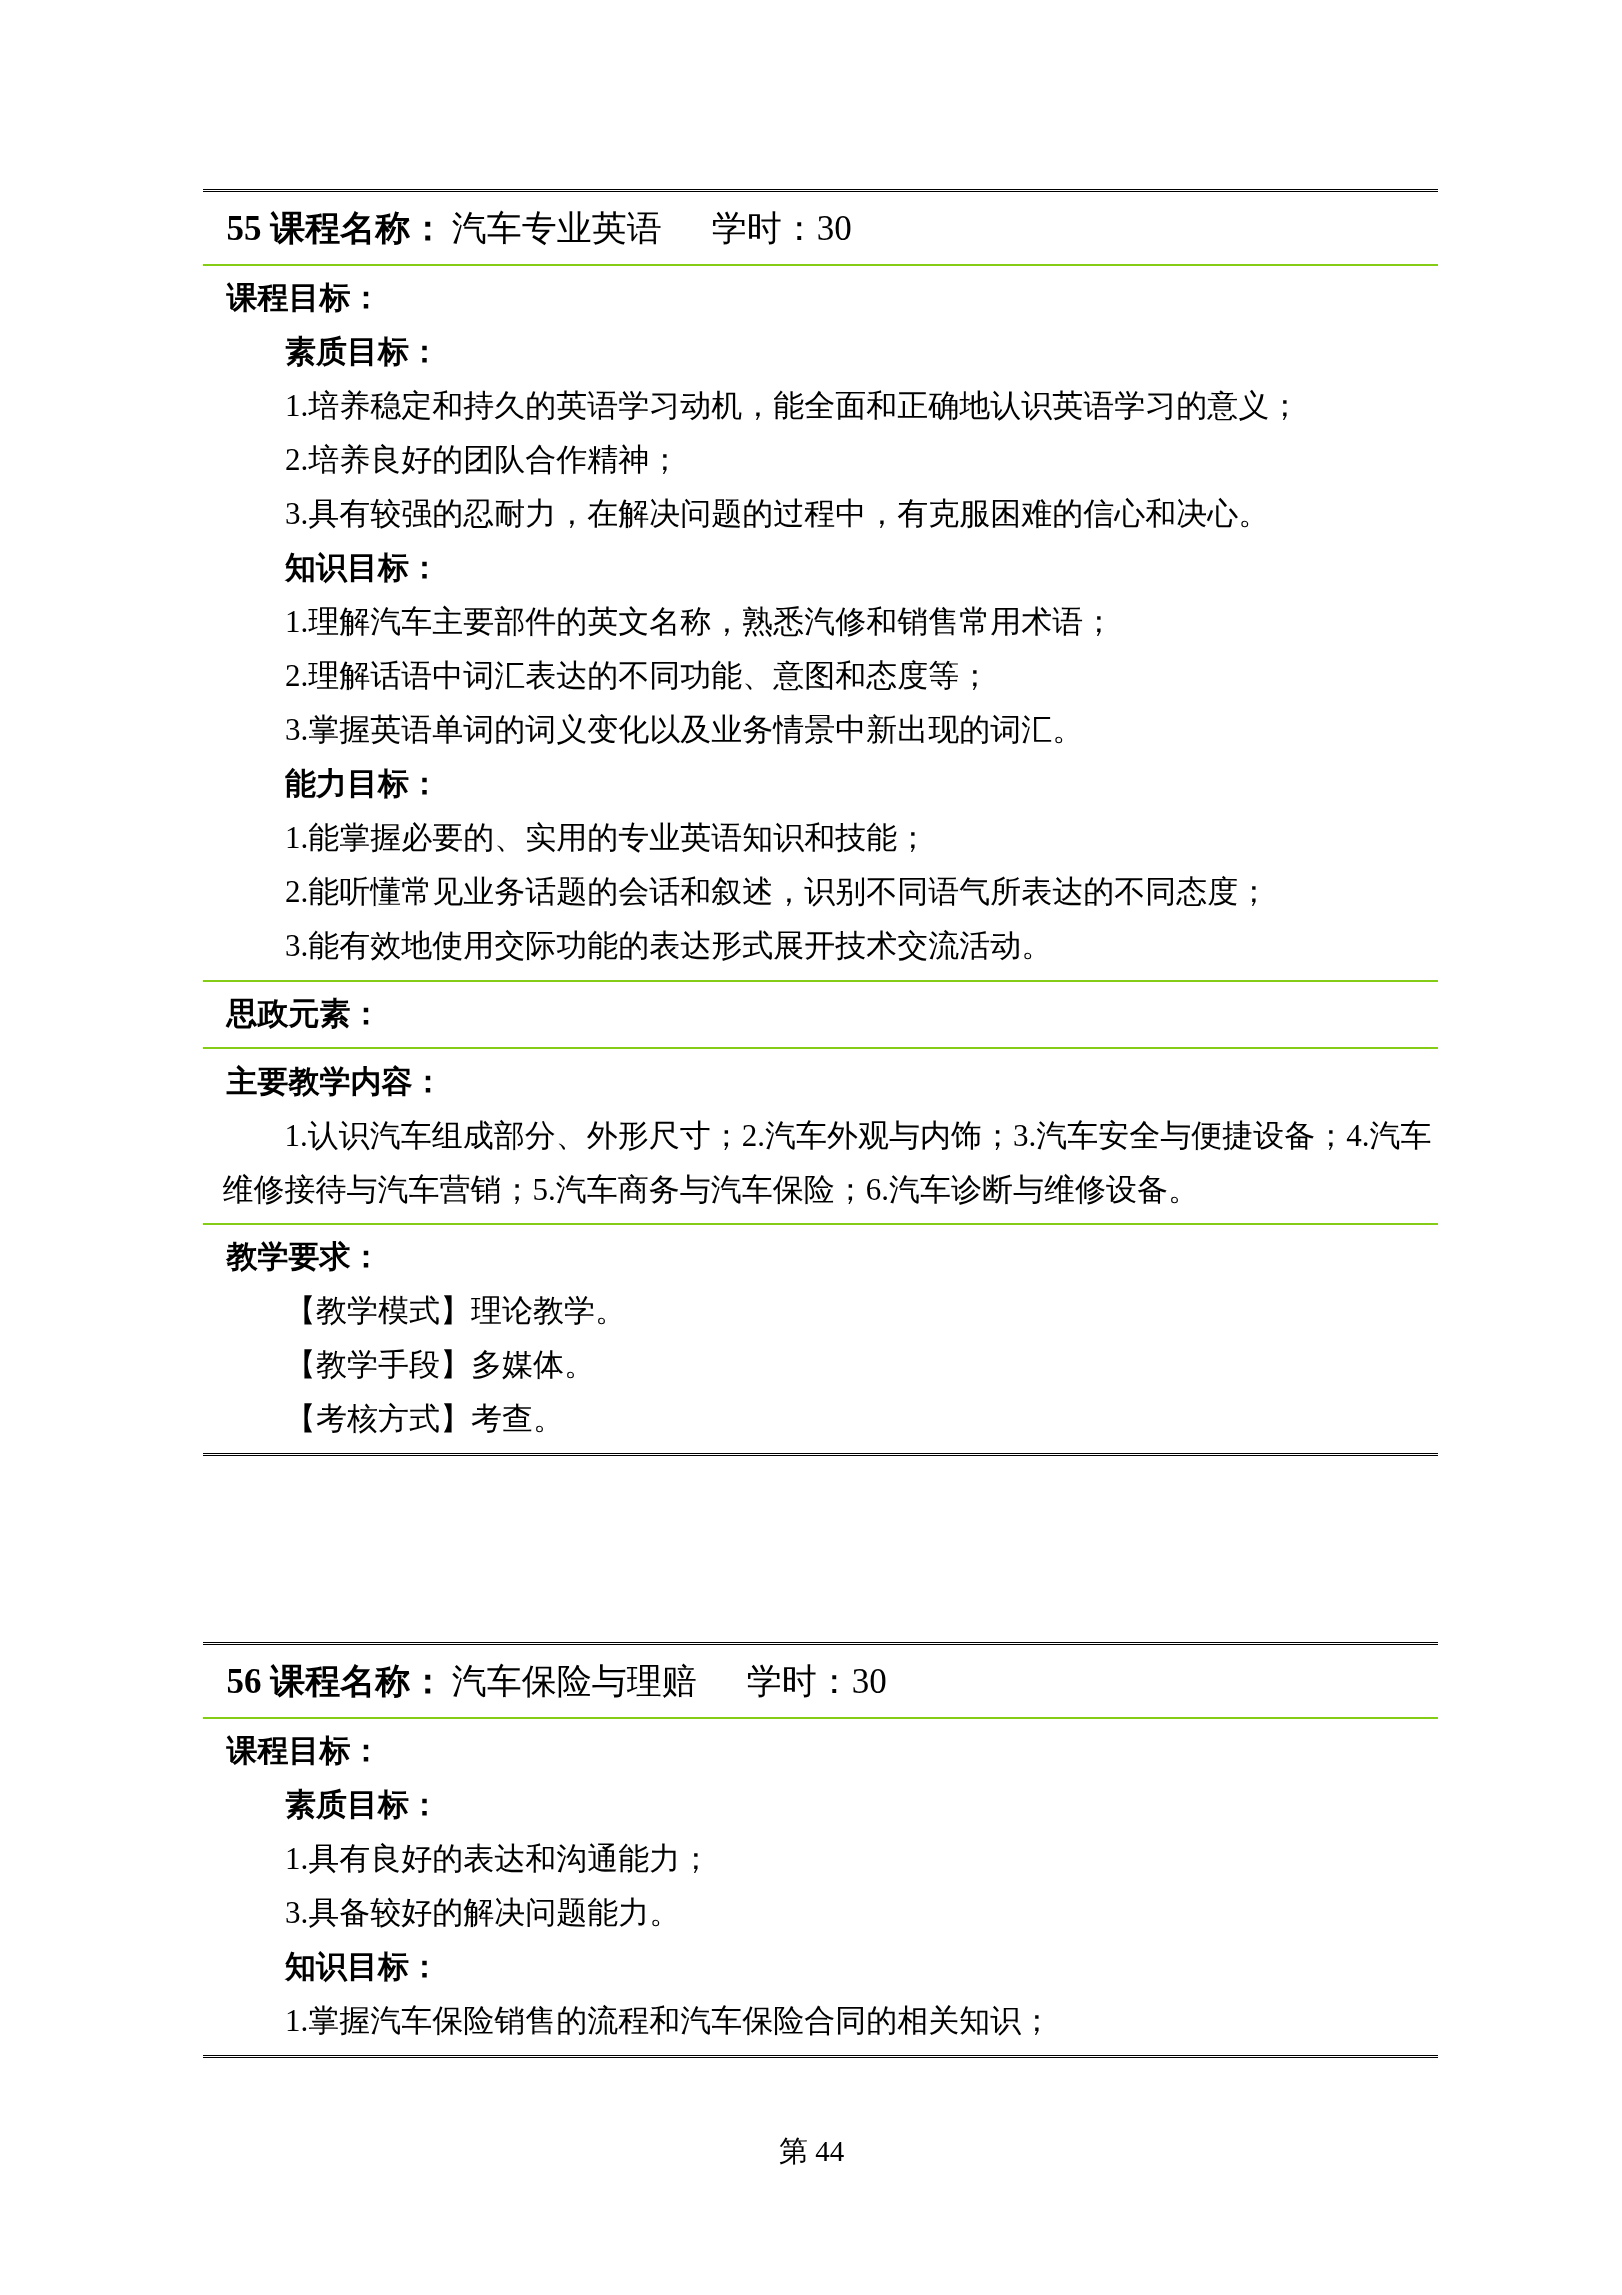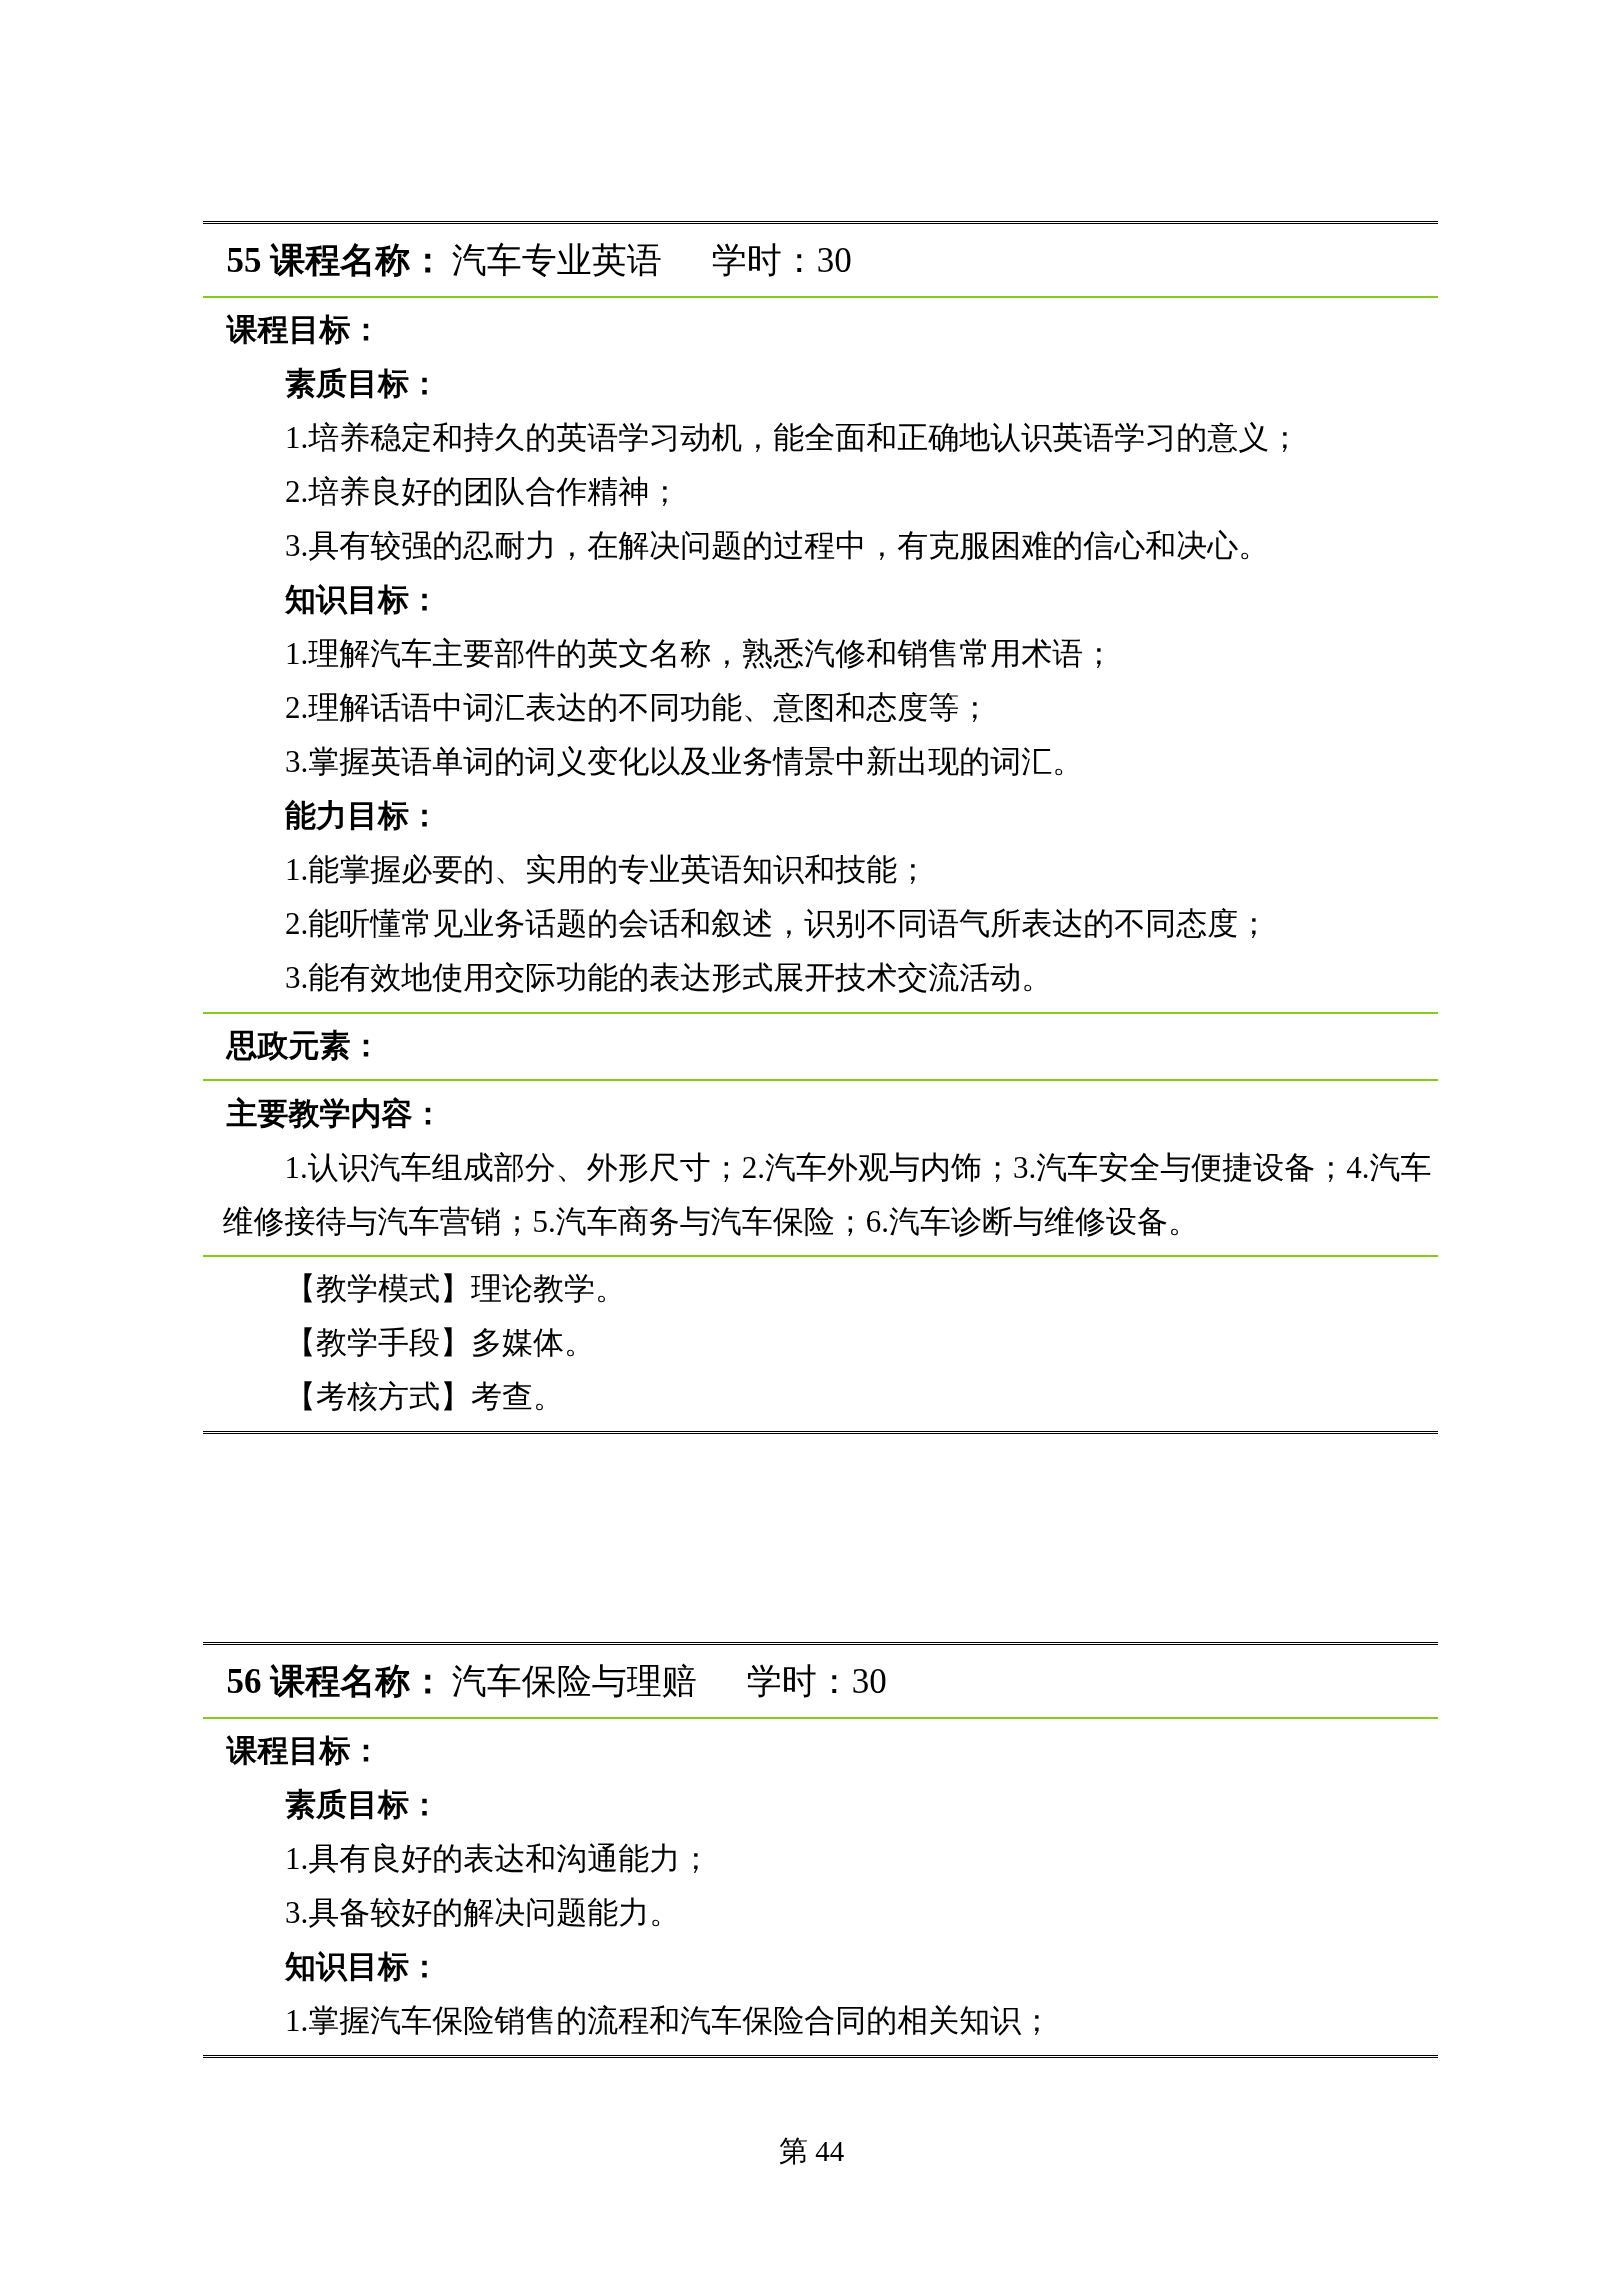--- a/index.html
+++ b/index.html
@@ -14,21 +14,21 @@
     font-family: "Liberation Serif", "DejaVu Serif", serif;
     overflow: hidden;
   }
   .course-table {
     position: absolute;
     left: 203px;
     width: 1235px;
     border-top: 3.9px double #000;
     border-bottom: 3.9px double #000;
   }
-  .tbl-55 { top: 221px; }
+  .tbl-55 { top: 189px; }
   .tbl-56 { top: 1642px; }
   .row { border-top: 2px solid #84cc16; }
   .row:first-child { border-top: none; }
   .title-row {
     height: 72px;
     display: flex;
     align-items: center;
     font-size: 35px;
     padding-left: 23.6px;
     white-space: nowrap;
@@ -94,20 +94,21 @@
     <div class="row body-row">
       <div class="h-line">思政元素：</div>
     </div>
 
     <div class="row body-row">
       <div class="h-line">主要教学内容：</div>
       <div class="para">1.认识汽车组成部分、外形尺寸；2.汽车外观与内饰；3.汽车安全与便捷设备；4.汽车维修接待与汽车营销；5.汽车商务与汽车保险；6.汽车诊断与维修设备。</div>
     </div>
 
     <div class="row body-row">
+      <div class="h-line">教学要求：</div>
       <div class="sub-line">【教学模式】理论教学。</div>
       <div class="sub-line">【教学手段】多媒体。</div>
       <div class="sub-line">【考核方式】考查。</div>
     </div>
 
   </div>
 
   <div class="course-table tbl-56">
 
     <div class="row title-row">

